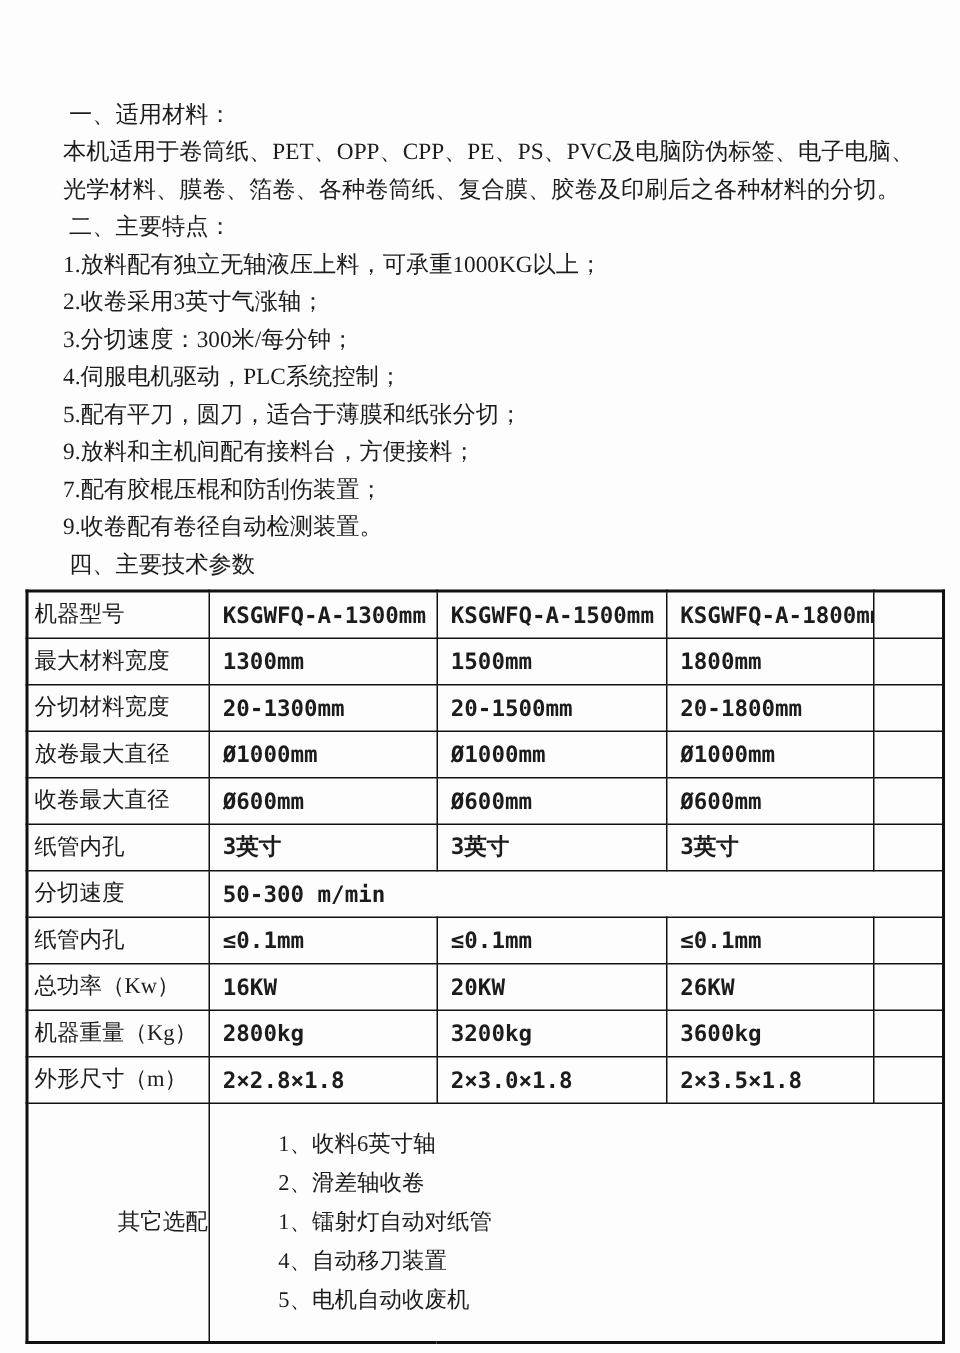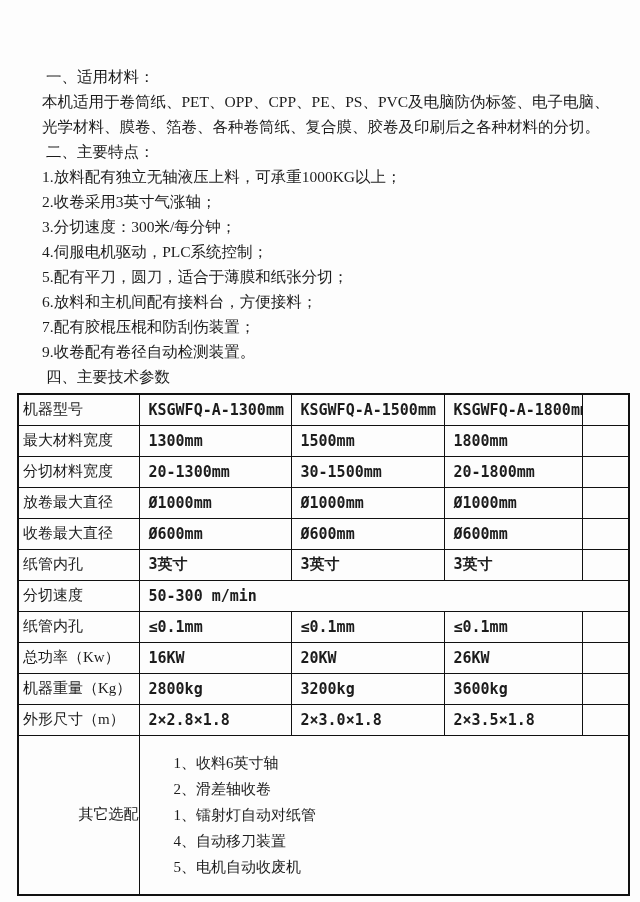--- a/index.html
+++ b/index.html
@@ -42,42 +42,42 @@
     white-space: nowrap;
   }
   td.lbl { padding-left: 4px; }
   td.lbl-center { text-align: right; padding-left: 0; }
   td.val {
     padding-left: 9px;
     font-family: "DejaVu Sans Mono", "Liberation Mono", monospace;
     font-size: 13.5px;
     font-weight: bold;
   }
-  td.opts { padding: 14px 0 14px 34px; white-space: normal; }
+  td.opts { padding: 14px 0 14px 46px; white-space: normal; }
   .opt-line {
     height: 26px; line-height: 26px;
     font-size: 15px; white-space: nowrap;
   }
 </style>
 </head>
 <body>
 
 <div class="page">
 
   <div class="text-block">
     <div class="line heading">一、适用材料：</div>
     <div class="line">本机适用于卷筒纸、PET、OPP、CPP、PE、PS、PVC及电脑防伪标签、电子电脑、</div>
     <div class="line">光学材料、膜卷、箔卷、各种卷筒纸、复合膜、胶卷及印刷后之各种材料的分切。</div>
     <div class="line heading">二、主要特点：</div>
     <div class="line">1.放料配有独立无轴液压上料，可承重1000KG以上；</div>
     <div class="line">2.收卷采用3英寸气涨轴；</div>
     <div class="line">3.分切速度：300米/每分钟；</div>
     <div class="line">4.伺服电机驱动，PLC系统控制；</div>
     <div class="line">5.配有平刀，圆刀，适合于薄膜和纸张分切；</div>
-    <div class="line">6.放料和主机间配有接料台，方便接料；</div>
+    <div class="line">9.放料和主机间配有接料台，方便接料；</div>
     <div class="line">7.配有胶棍压棍和防刮伤装置；</div>
     <div class="line">9.收卷配有卷径自动检测装置。</div>
     <div class="line heading">四、主要技术参数</div>
   </div>
 
   <table class="spec">
     <colgroup>
       <col style="width:121px">
         <col style="width:152px">
         <col style="width:153px">
@@ -95,21 +95,21 @@
       <tr>
         <td class="lbl">最大材料宽度</td>
         <td class="val">1300mm</td>
         <td class="val">1500mm</td>
         <td class="val">1800mm</td>
         <td class="val"></td>
       </tr>
       <tr>
         <td class="lbl">分切材料宽度</td>
         <td class="val">20-1300mm</td>
-        <td class="val">30-1500mm</td>
+        <td class="val">20-1500mm</td>
         <td class="val">20-1800mm</td>
         <td class="val"></td>
       </tr>
       <tr>
         <td class="lbl">放卷最大直径</td>
         <td class="val">Ø1000mm</td>
         <td class="val">Ø1000mm</td>
         <td class="val">Ø1000mm</td>
         <td class="val"></td>
       </tr>

